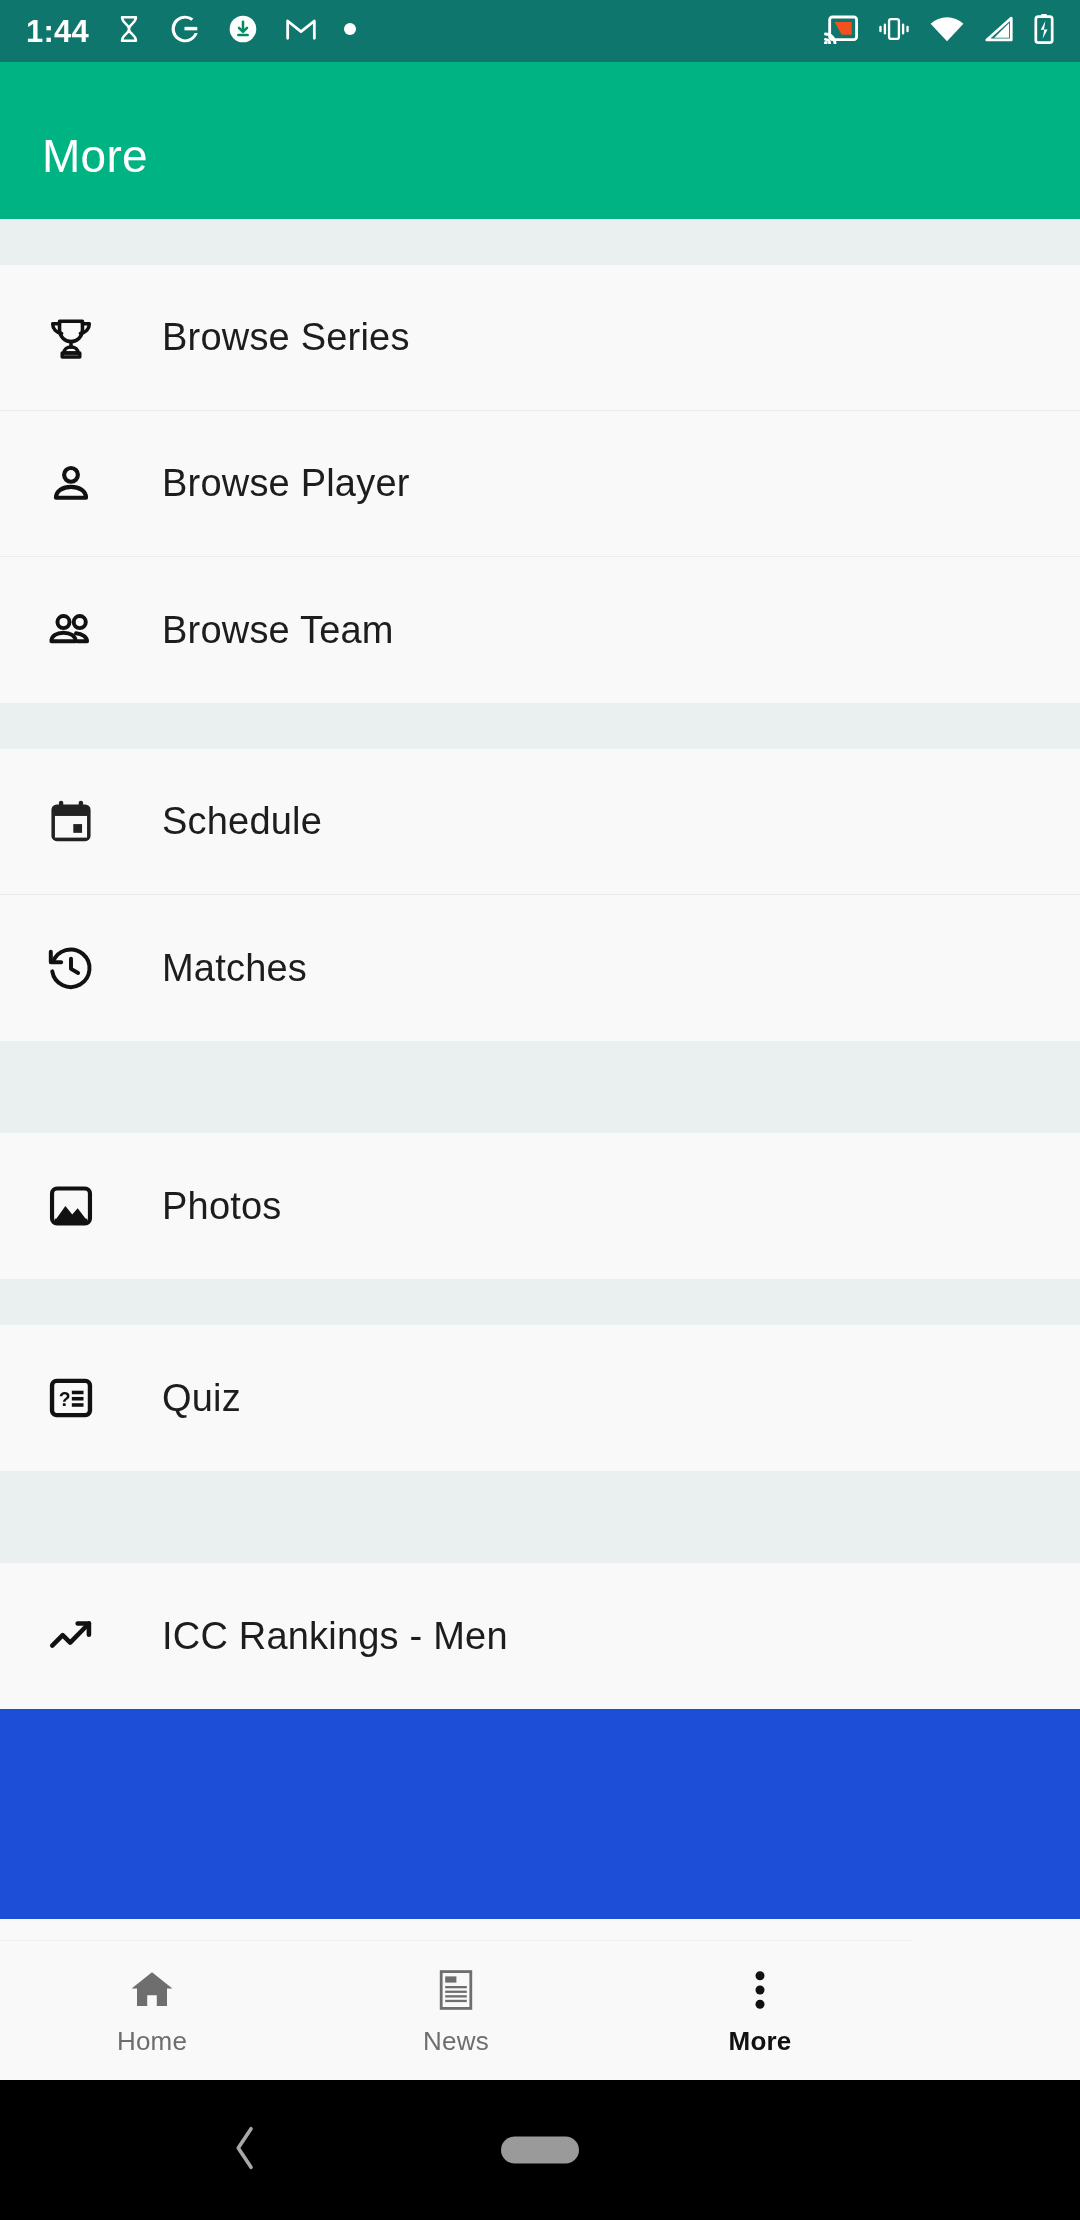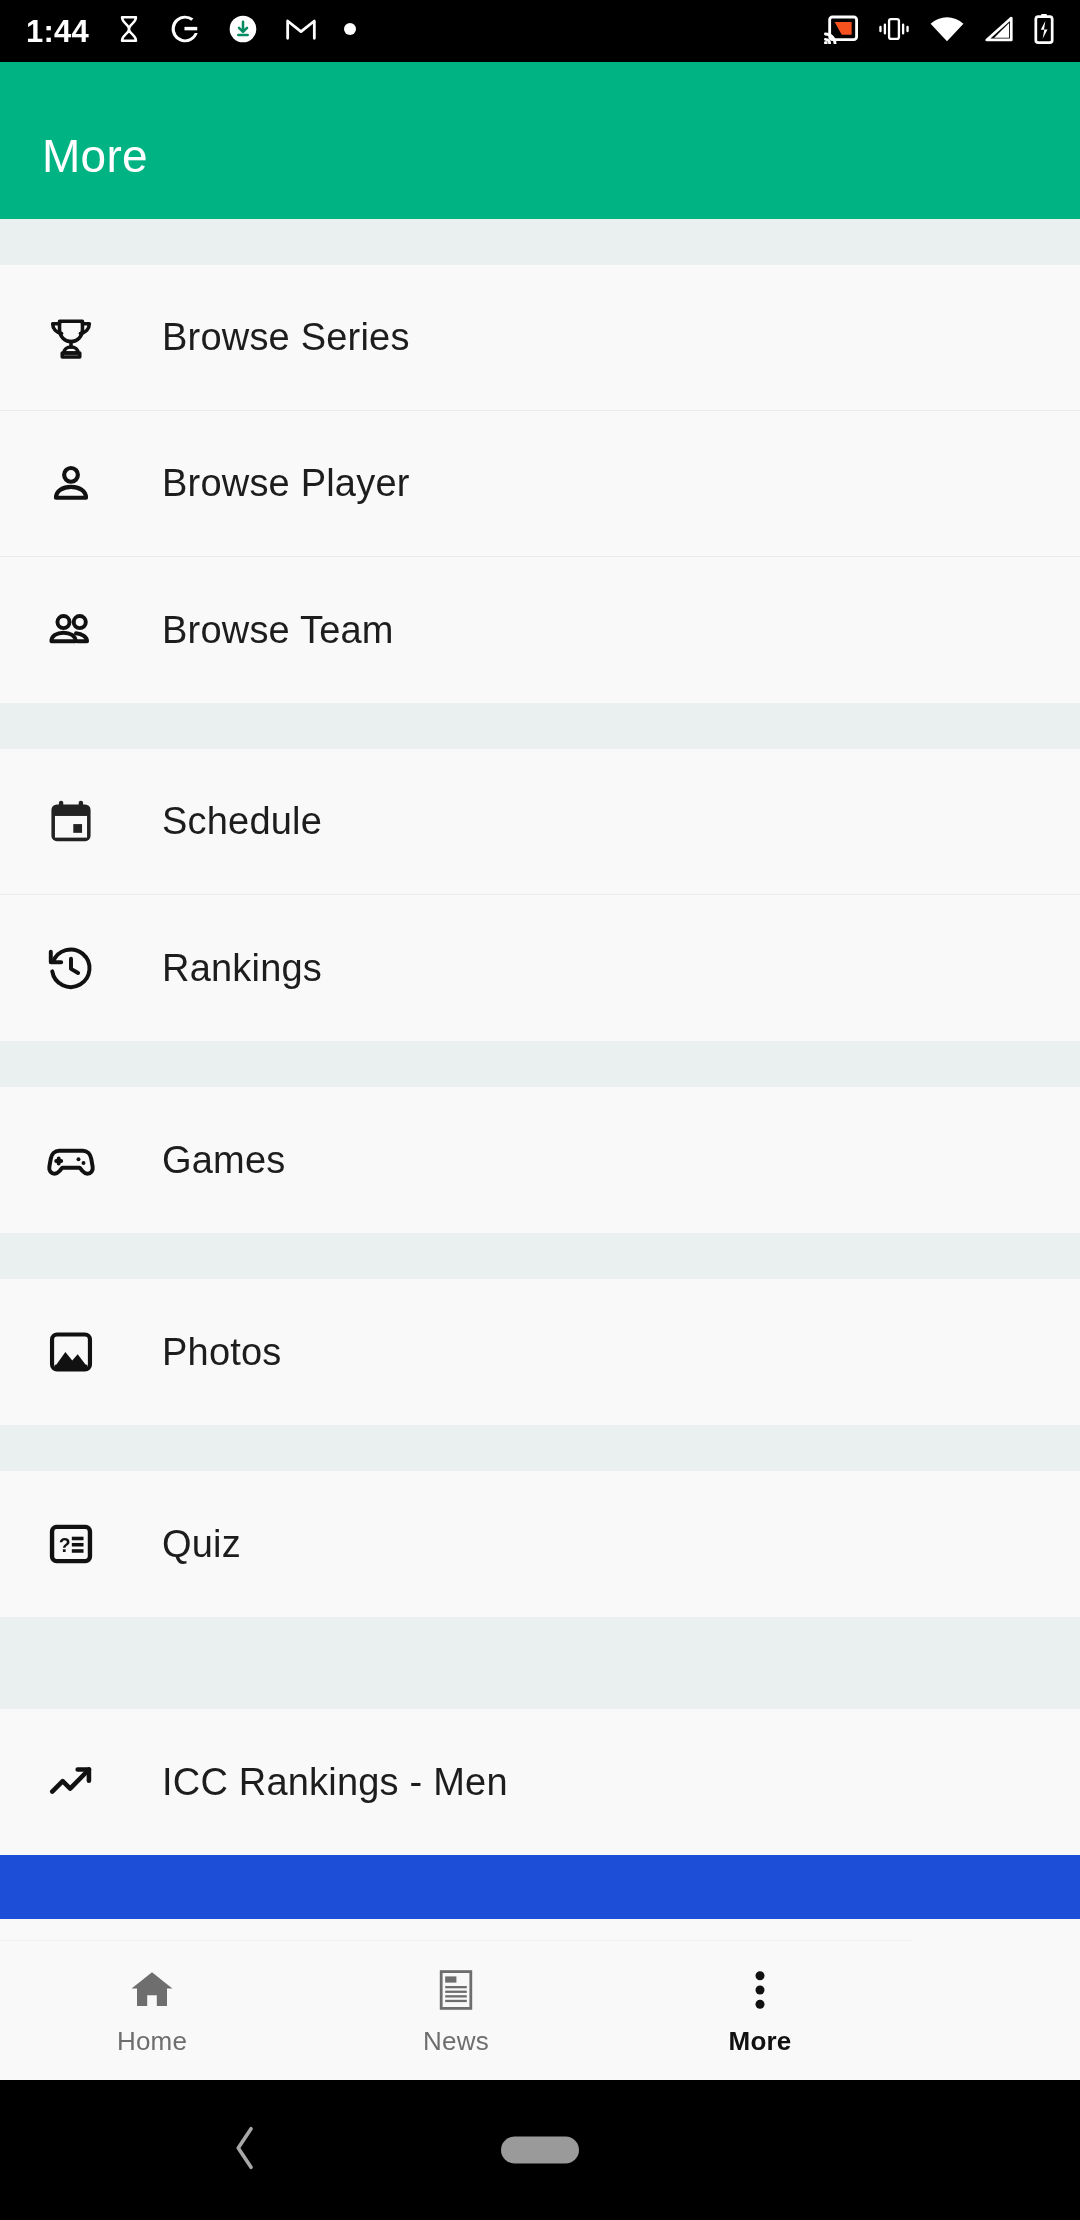--- a/index.html
+++ b/index.html
@@ -7,21 +7,21 @@
   body {
     font-family:"Liberation Sans", sans-serif;
     background:#f9f9f9;
     overflow:hidden;
     position:relative;
   }
 
   
   #status-bar{
     position:absolute; top:0; left:0; width:1080px; height:62px;
-    background:#000000;
+    background:#0f766e;
     display:flex; align-items:center;
     padding:0 26px;
     color:#ffffff;
   }
   #status-left{ display:flex; align-items:center; gap:26px; }
   #clock{ font-size:31px; font-weight:600; letter-spacing:.2px; line-height:1; }
   .sb-ico{ display:block; }
   #status-right{ margin-left:auto; display:flex; align-items:center; gap:20px; }
 
   
@@ -234,39 +234,26 @@
     </div>
 
     <div class="row">
       <span class="row-ico">
         <svg width="50" height="50" viewBox="0 0 24 24" fill="none" stroke="#111" stroke-width="1.9" stroke-linecap="round" stroke-linejoin="round">
           <path d="M3.4 9.1A9 9 0 1 1 3 13.6"></path>
           <path d="M2.3 4.2v5h5"></path>
           <path d="M12 7.6v4.8l3.4 2"></path>
         </svg>
       </span>
-      <span class="row-label">Rankings</span>
-    </div>
-  </div>
-
-  <div class="spacer"></div>
-
-  <div class="group">
-    <div class="row">
-      <span class="row-ico">
-        <svg width="50" height="50" viewBox="0 0 24 24" fill="none" stroke="#111" stroke-width="1.9" stroke-linejoin="round">
-          <path d="M6.3 7.6h11.4c2.1 0 3.6 1.6 4 3.7l.7 4c.3 1.9-.9 3.3-2.5 3.3-1 0-1.7-.5-2.4-1.3l-1.3-1.6H7.8l-1.3 1.6c-.7.8-1.4 1.3-2.4 1.3-1.6 0-2.8-1.4-2.5-3.3l.7-4c.4-2.1 1.9-3.7 4-3.7z"></path>
-          <path d="M6.1 11.3v2.4M4.9 12.5h2.4" stroke-linecap="round"></path>
-          <circle cx="15.6" cy="11.6" r=".95" fill="#111" stroke="none"></circle>
-          <circle cx="18" cy="13.4" r=".95" fill="#111" stroke="none"></circle>
-        </svg>
-      </span>
-      <span class="row-label">Games</span>
-    </div>
-  </div>
+      <span class="row-label">Matches</span>
+    </div>
+  </div>
+
+  <div class="spacer"></div>
+
 
   <div class="spacer"></div>
 
   <div class="group">
     <div class="row">
       <span class="row-ico">
         <svg width="50" height="50" viewBox="0 0 24 24">
           <rect x="2.9" y="3.6" width="18.2" height="16.8" rx="2.4" fill="none" stroke="#111" stroke-width="2"></rect>
           <path d="M4.6 18.6 9.3 12l3.3 4.1 2.6-3 4.2 5.5z" fill="#111"></path>
           <rect x="4.2" y="18.1" width="15.6" height="1.8" fill="#111"></rect>

